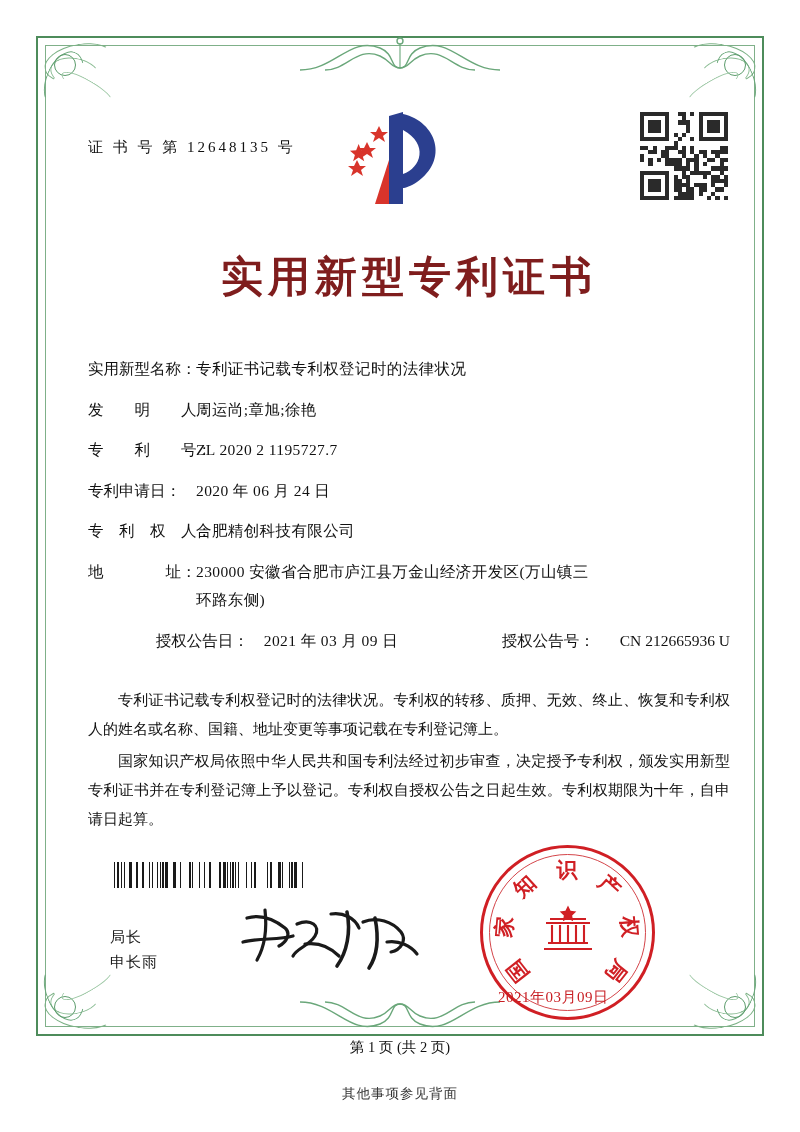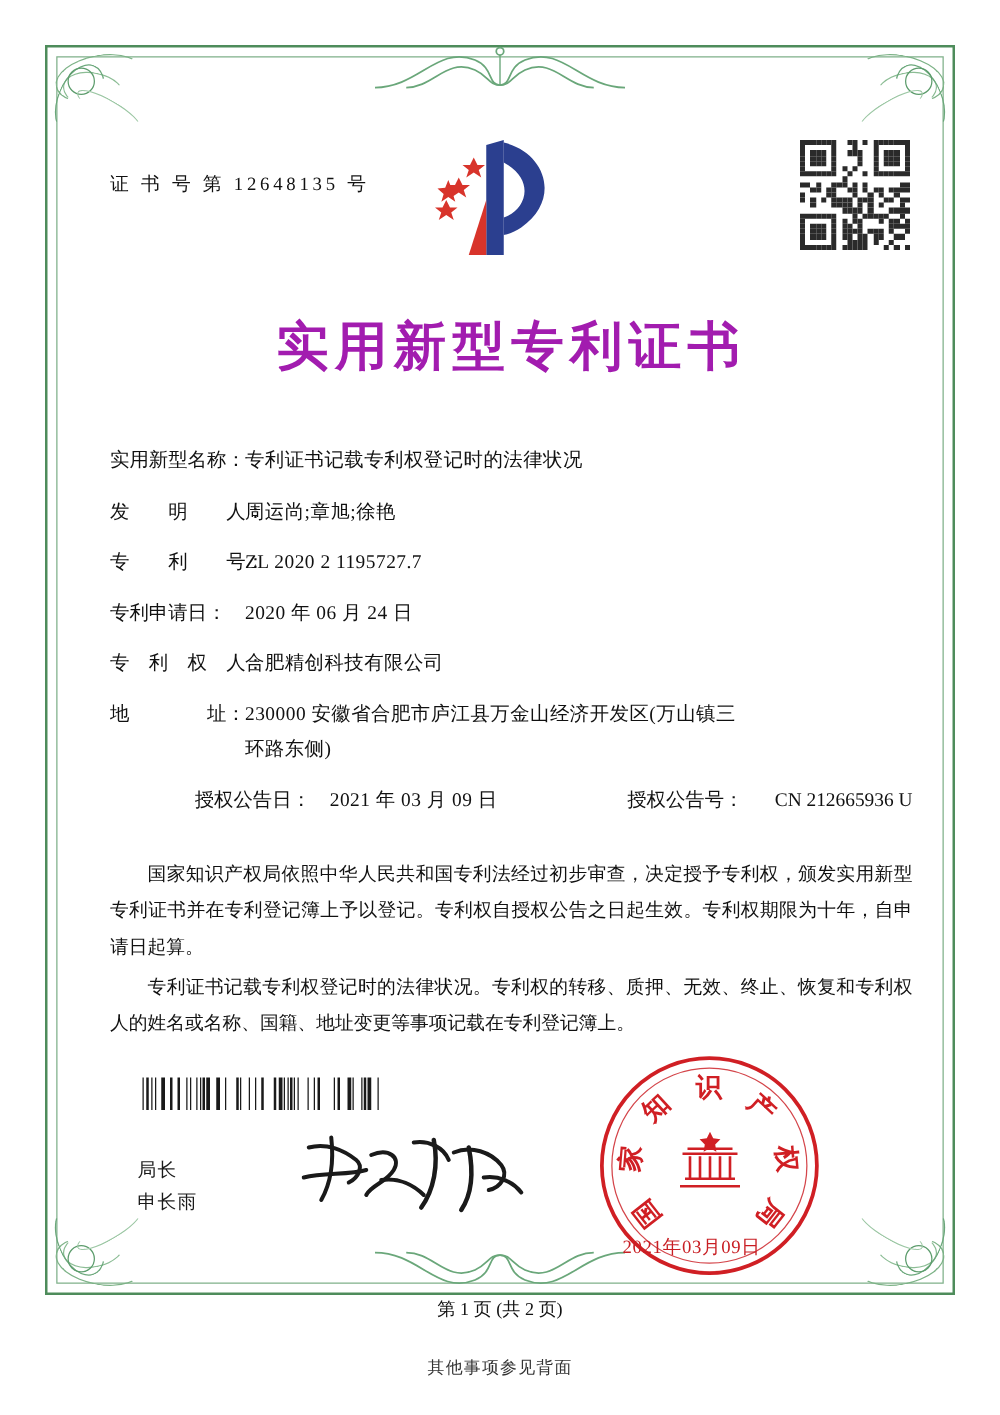--- a/index.html
+++ b/index.html
@@ -122,21 +122,21 @@
   }
   .qr-grid i { display: block; }
   .qr-grid i.on { background: #2a2a2a; }
 
   .title {
     margin-top: 92px;
     text-align: center;
     font-size: 42px;
     font-weight: bold;
     letter-spacing: 5px;
-    color: #a21caf;
+    color: #7f1d1d;
   }
 
   .fields {
     margin-top: 56px;
     font-size: 15.5px;
     line-height: 1;
     color: #111;
   }
   .frow {
     display: flex;
@@ -832,22 +832,22 @@
       <div class="frow pair">
         <div class="flabel">授权公告日：</div>
         <div class="fvalue">2021 年 03 月 09 日</div>
         <div class="flabel2">授权公告号：</div>
         <div>CN 212665936 U</div>
       </div>
 
     </div>
 
     <div class="paragraphs">
+      <p>专利证书记载专利权登记时的法律状况。专利权的转移、质押、无效、终止、恢复和专利权人的姓名或名称、国籍、地址变更等事项记载在专利登记簿上。</p>
       <p>国家知识产权局依照中华人民共和国专利法经过初步审查，决定授予专利权，颁发实用新型专利证书并在专利登记簿上予以登记。专利权自授权公告之日起生效。专利权期限为十年，自申请日起算。</p>
-      <p>专利证书记载专利权登记时的法律状况。专利权的转移、质押、无效、终止、恢复和专利权人的姓名或名称、国籍、地址变更等事项记载在专利登记簿上。</p>
     </div>
 
   </div>
 
   <div class="barcode" id="barcode">
       <i style="width: 3.2px; background: transparent;"></i>
       <i style="width: 1.5px;"></i>
       <i style="width: 3.2px;"></i>
       <i style="width: 1.5px;"></i>
       <i style="width: 1.5px;"></i>

